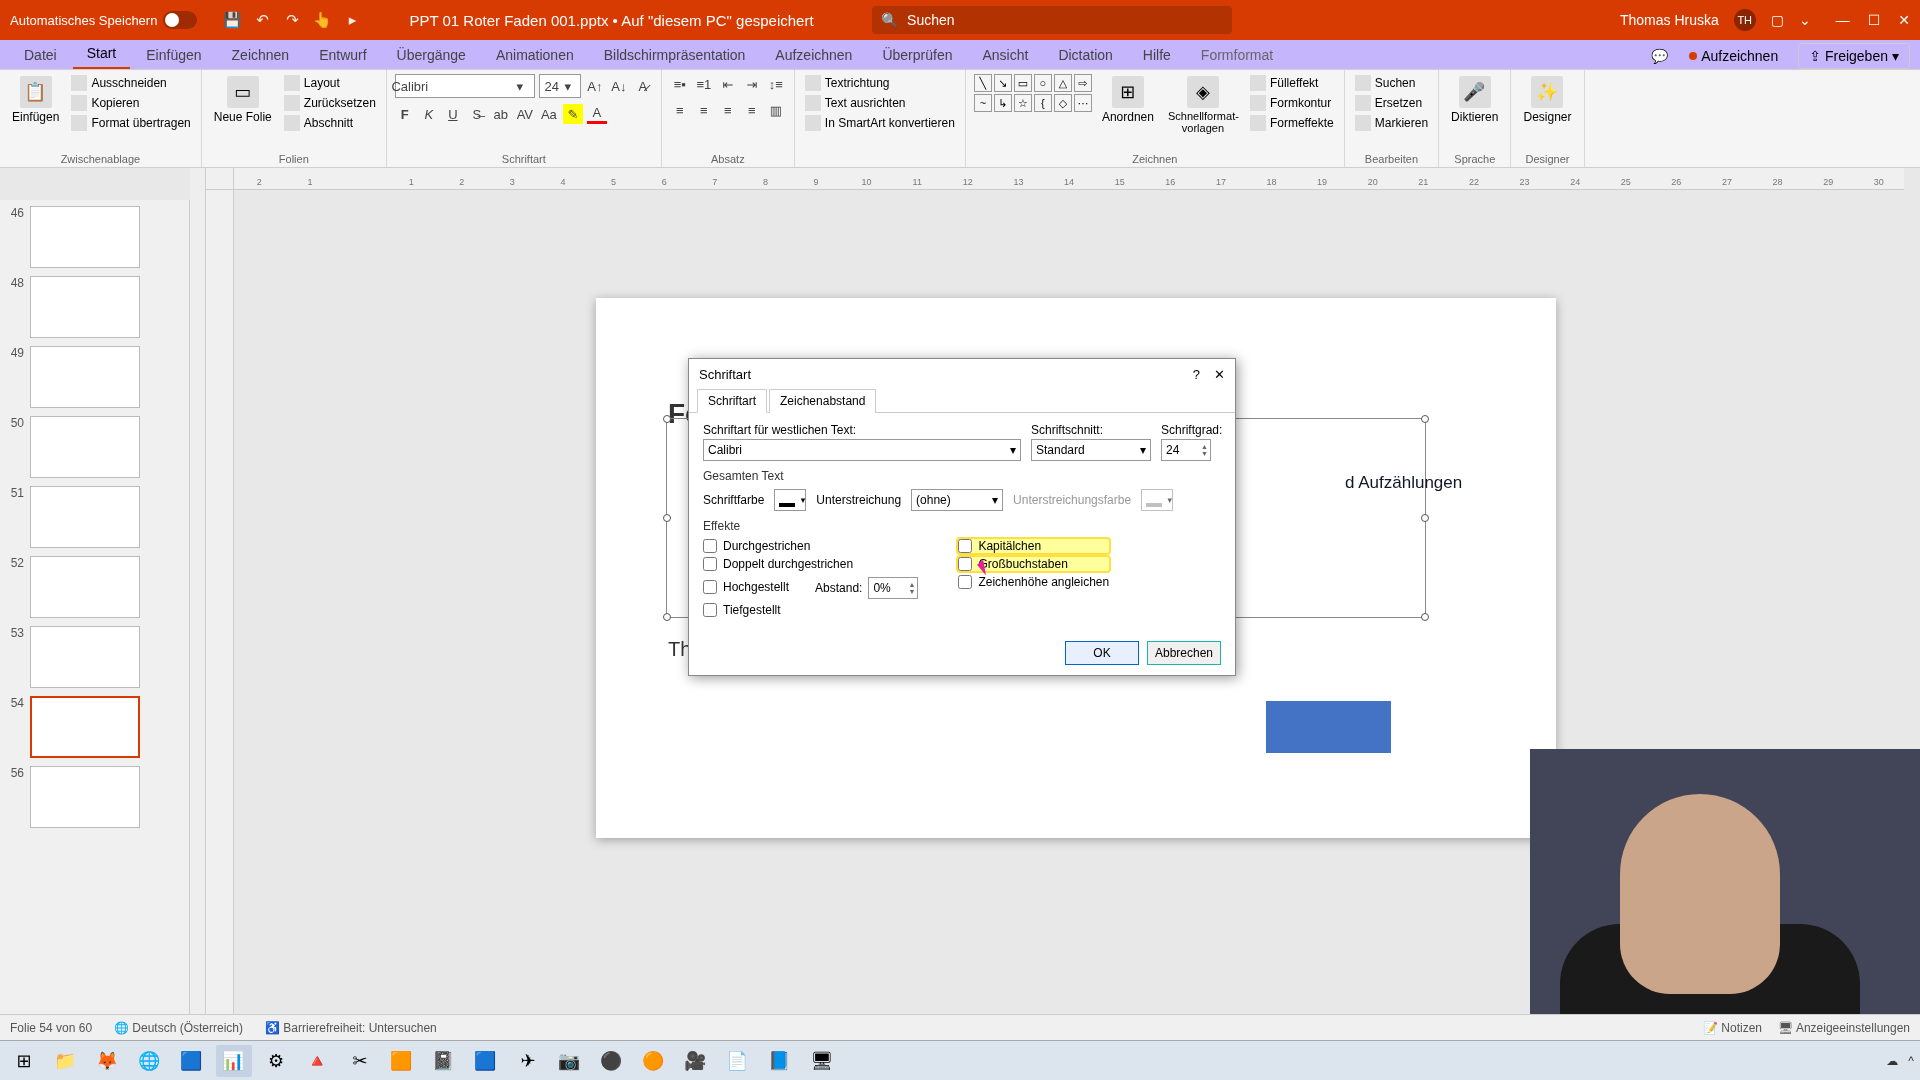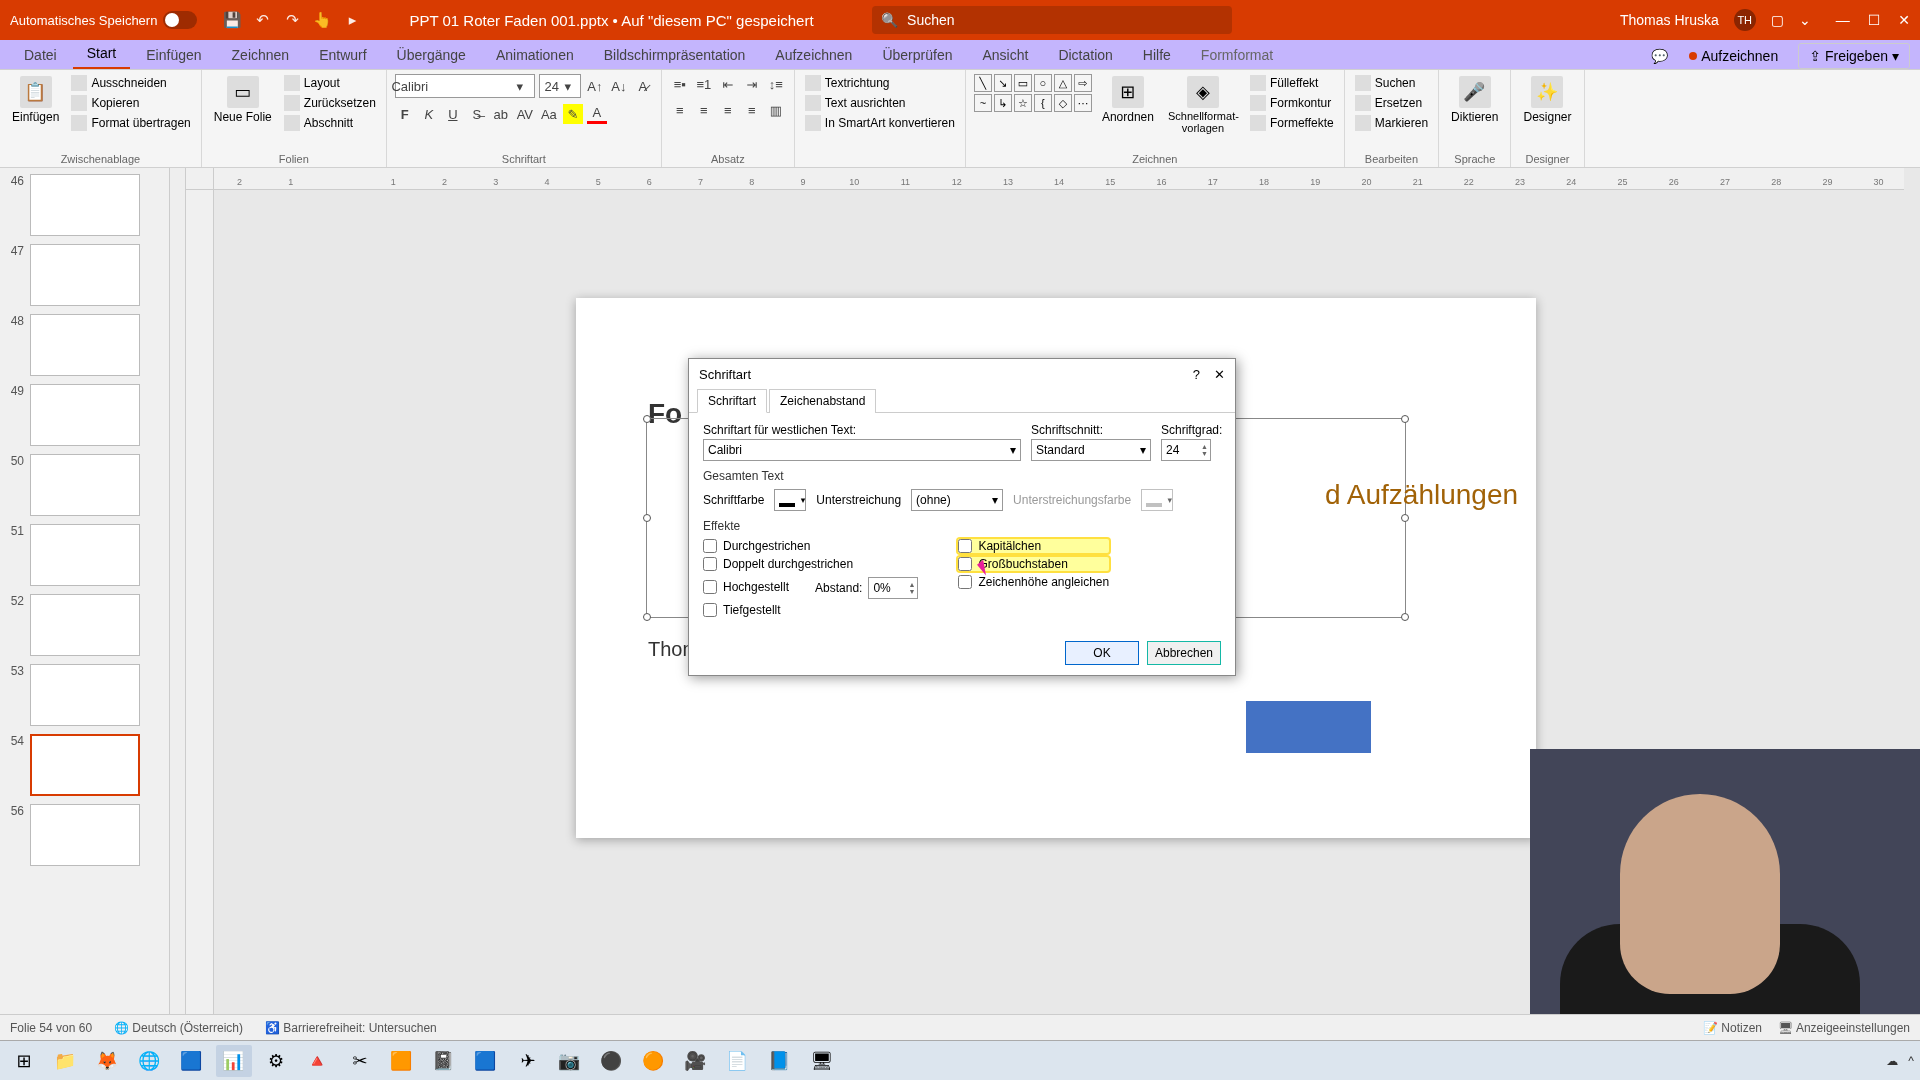--- a/index.html
+++ b/index.html
@@ -41,21 +41,21 @@
 .mini-icon { width:16px; height:16px; background:#ddd; display:inline-block; }
 .font-combo { width:140px; height:24px; border:1px solid #999; background:#fff; padding:0 4px; font-size:13px; display:flex; align-items:center; justify-content:space-between; }
 .size-combo { width:42px; height:24px; border:1px solid #999; background:#fff; padding:0 4px; font-size:13px; display:flex; align-items:center; justify-content:space-between; }
 .btn-row { display:flex; gap:4px; align-items:center; }
 .btn-row span { width:20px; height:20px; display:flex; align-items:center; justify-content:center; font-size:13px; color:#444; }
 .shapes-grid { display:grid; grid-template-columns:repeat(6,18px); gap:2px; }
 .shapes-grid span { width:18px; height:18px; border:1px solid #999; font-size:11px; display:flex; align-items:center; justify-content:center; }
 
 
 .main { display:flex; height:calc(100% - 40px - 30px - 98px - 26px - 40px); }
-.thumbs { width:170px; background:#f0f0f0; border-right:1px solid #ccc; overflow-y:auto; padding:6px 16px 6px 4px; }
+.thumbs { width:190px; background:#f0f0f0; border-right:1px solid #ccc; overflow-y:auto; padding:6px 16px 6px 4px;margin-top:32px; }
 .thumb-item { display:flex; gap:6px; margin-bottom:8px; }
 .thumb-num { width:20px; font-size:12px; color:#555; text-align:right; }
 .thumb { width:110px; height:62px; background:#fff; border:1px solid #bbb; font-size:8px; padding:4px; position:relative; }
 .thumb.active { border:2px solid #d83b01; }
 .scroll-stub { width:16px; background:#eee; border-right:1px solid #ccc; }
 .canvas-area { flex:1; background:#e8e8e8; position:relative; overflow:hidden; }
 .ruler-corner { position:absolute; left:0; top:0; width:28px; height:22px; background:#f0f0f0; border-right:1px solid #ccc; border-bottom:1px solid #ccc; }
 .ruler-h { position:absolute; left:28px; right:16px; top:0; height:22px; background:#f0f0f0; border-bottom:1px solid #ccc; font-size:9px; color:#777; display:flex; align-items:flex-end; padding-bottom:2px; }
 .ruler-h span { flex:1; text-align:center; }
 .ruler-v { position:absolute; left:0; top:22px; bottom:0; width:28px; background:#f0f0f0; border-right:1px solid #ccc; }
@@ -370,24 +370,20 @@
   </div>
 </div>
 
 <div class="main">
   <div class="thumbs" id="thumbs">
       <div class="thumb-item">
         <div class="thumb-num">46</div>
         <div class="thumb "></div>
       </div>
       <div class="thumb-item">
-        <div class="thumb-num">47</div>
-        <div class="thumb "></div>
-      </div>
-      <div class="thumb-item">
         <div class="thumb-num">48</div>
         <div class="thumb "></div>
       </div>
       <div class="thumb-item">
         <div class="thumb-num">49</div>
         <div class="thumb "></div>
       </div>
       <div class="thumb-item">
         <div class="thumb-num">50</div>
         <div class="thumb "></div>
@@ -456,21 +452,21 @@
       <div style="position:absolute;left:72px;top:100px;font-size:28px;font-weight:600;color:#333">Fo</div>
       <div class="textbox">
         <div class="handle" style="left:-4px;top:-4px"></div>
         <div class="handle" style="left:50%;top:-4px;margin-left:-4px"></div>
         <div class="handle" style="right:-4px;top:-4px"></div>
         <div class="handle" style="left:-4px;top:50%;margin-top:-4px"></div>
         <div class="handle" style="right:-4px;top:50%;margin-top:-4px"></div>
         <div class="handle" style="left:-4px;bottom:-4px"></div>
         <div class="handle" style="left:50%;bottom:-4px;margin-left:-4px"></div>
         <div class="handle" style="right:-4px;bottom:-4px"></div>
-        <div style="position:absolute;right:-120px;top:60px;font-size:28px;color:#a16207;width:200px">d Aufzählungen</div>
+        <div style="position:absolute;right:-120px;top:54px;font-size:17px;color:#0f172a;width:200px">d Aufzählungen</div>
       </div>
       <div class="sub-text">Thomas Hruska</div>
       <div class="blue-box"></div>
     </div>
   </div>
 </div>
 
 <div class="dialog">
   <div class="dlg-title">
     <span>Schriftart</span>

